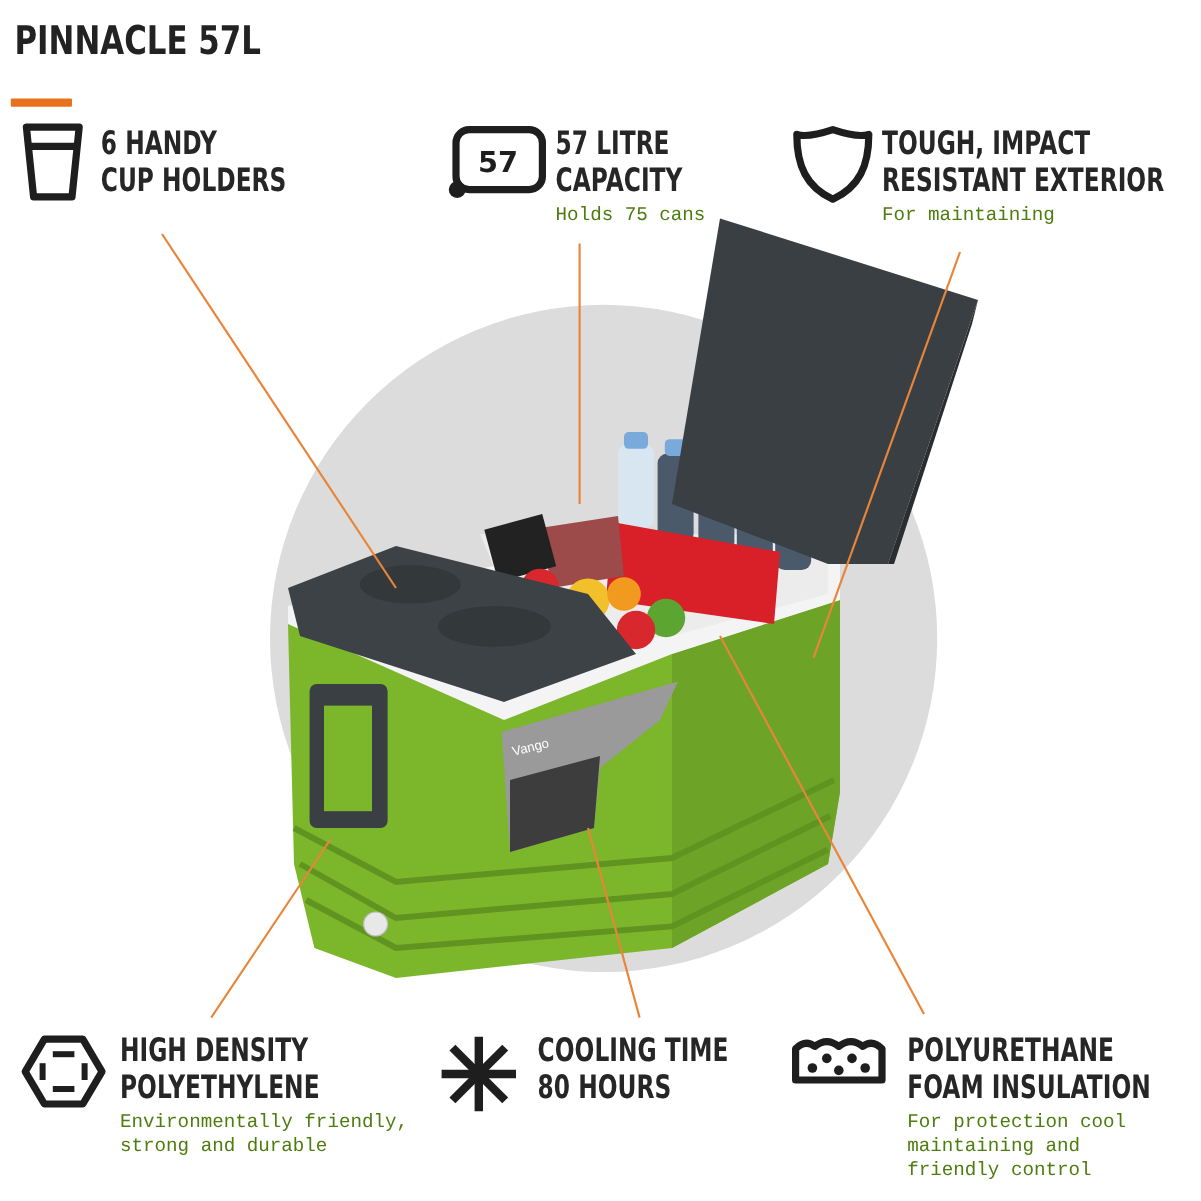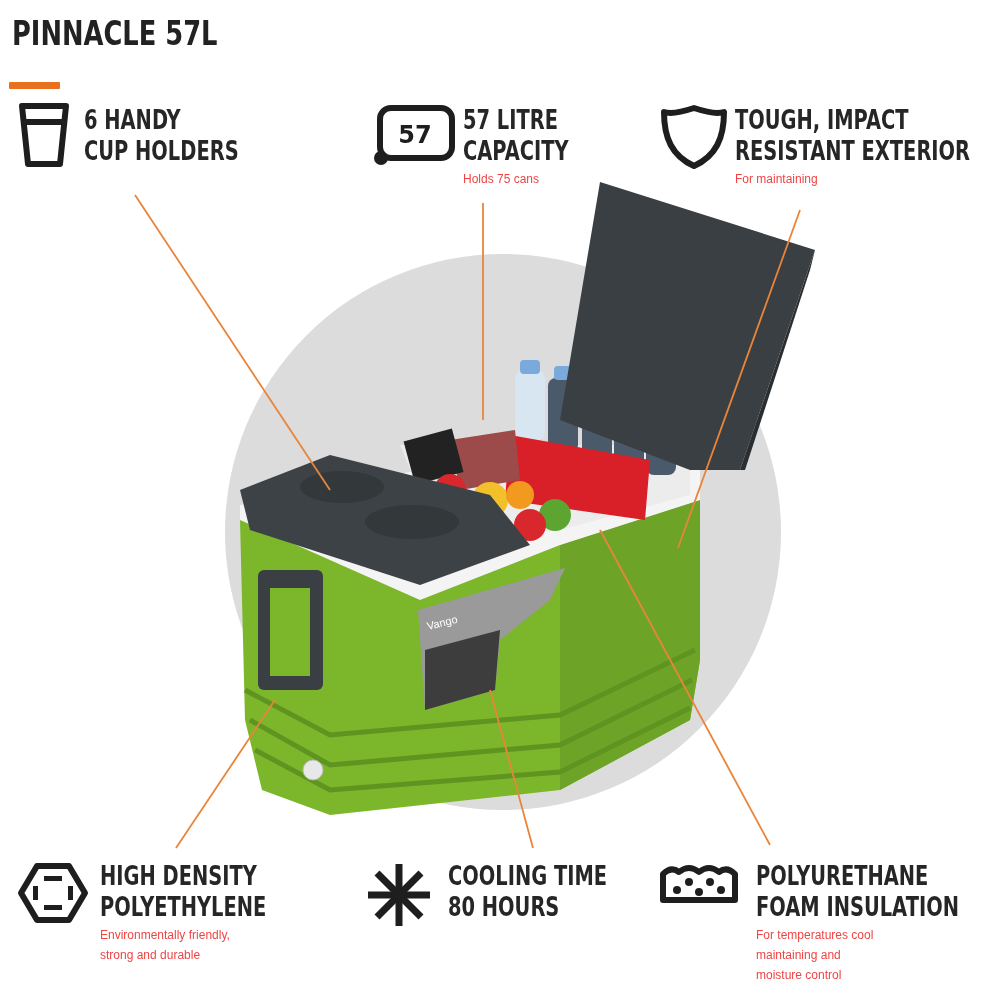--- a/index.html
+++ b/index.html
@@ -15,22 +15,22 @@
   .accent-bar { position: absolute; left: 9px; top: 82px; width: 51px; height: 7px; background: #e8711f; border-radius: 1px; }
 
   .feature { position: absolute; }
   .feature .icon { position: absolute; }
   .feature .headline {
     position: absolute; font-family: "DejaVu Sans", sans-serif; font-weight: bold;
     font-size: 27px; line-height: 31px; color: #262626; white-space: nowrap;
     transform: scaleX(0.72); transform-origin: left top;
   }
   .feature .sub {
-    position: absolute; font-family: Liberation Sans, sans-serif;
-    font-size: 12px; line-height: 20px; color: #ef4444; white-space: nowrap;
+    position: absolute; font-family: Liberation Mono, monospace;
+    font-size: 16px; line-height: 20px; color: #4d7c0f; white-space: nowrap;
   }
 
   .callout-layer { position: absolute; left: 0; top: 0; width: 1001px; height: 1001px; pointer-events: none; }
 
   .product { position: absolute; left: 0; top: 0; width: 1001px; height: 1001px; }
 </style>
 </head>
 <body>
 
 <div class="title">PINNACLE 57L</div>
@@ -185,17 +185,17 @@
     <circle cx="32" cy="20" r="4" fill="#1e1e1e"></circle>
     <circle cx="42" cy="30" r="4" fill="#1e1e1e"></circle>
     <circle cx="53" cy="20" r="4" fill="#1e1e1e"></circle>
     <circle cx="64" cy="28" r="4" fill="#1e1e1e"></circle>
   </svg>
   <div class="headline" style="left:756px;top:860px;">
     <div>POLYURETHANE</div>
     <div>FOAM INSULATION</div>
   </div>
   <div class="sub" style="left:756px;top:925px;">
-    <div>For temperatures cool</div>
+    <div>For protection cool</div>
     <div>maintaining and</div>
-    <div>moisture control</div>
+    <div>friendly control</div>
   </div>
 </div>
 
 </body></html>

